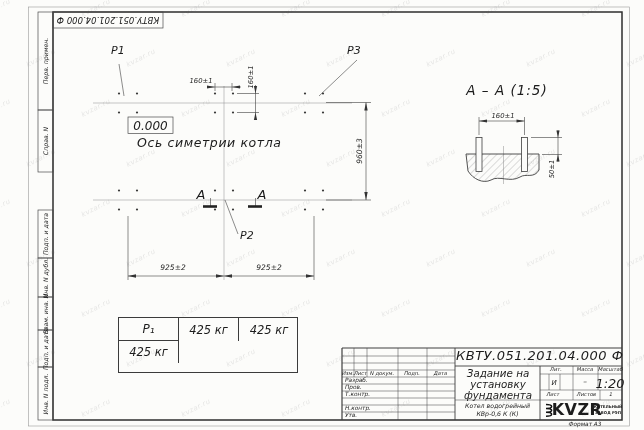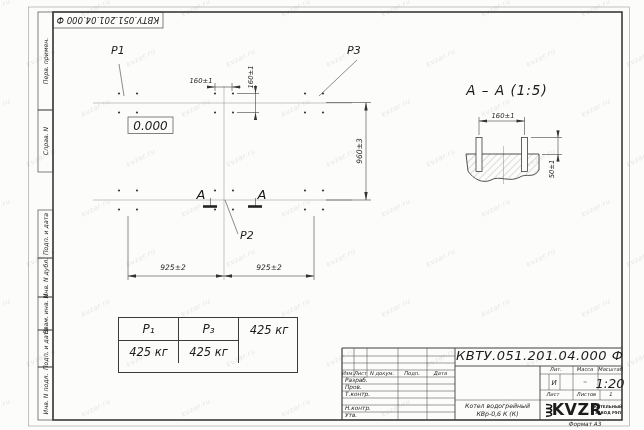--- a/index.html
+++ b/index.html
@@ -255,44 +255,45 @@
   <span class="t r90" style="left:45.5px;top:234px;font-size:6.2px">Подп. и дата</span>
   <span class="t r90" style="left:45.5px;top:277.5px;font-size:6.2px">Инв. N дубл.</span>
   <span class="t r90" style="left:45.5px;top:313.5px;font-size:6.2px">Взам. инв. N</span>
   <span class="t r90" style="left:45.5px;top:348.5px;font-size:6.2px">Подп. и дата</span>
   <span class="t r90" style="left:45.5px;top:393.5px;font-size:6.2px">Инв. N подл.</span>
 
   <span class="t" style="left:111px;top:45px;font-size:11px">Р1</span>
   <span class="t" style="left:347px;top:45px;font-size:11px">Р3</span>
   <span class="t" style="left:240px;top:230px;font-size:11px">Р2</span>
   <span class="t ctr" style="left:150.5px;top:125.5px;font-size:12px">0.000</span>
+  <span class="t" style="left:137px;top:137px;font-size:12.5px;letter-spacing:.6px">Ось симетрии котла</span>
   <span class="t ctr" style="left:201px;top:81px;font-size:6.8px">160±1</span>
   <span class="t r90" style="left:250.5px;top:77px;font-size:6.8px">160±1</span>
   <span class="t ctr" style="left:173px;top:268px;font-size:7.5px">925±2</span>
   <span class="t ctr" style="left:269px;top:268px;font-size:7.5px">925±2</span>
   <span class="t r90" style="left:360px;top:151px;font-size:7.5px">960±3</span>
   <span class="t ctr" style="left:201px;top:194px;font-size:13px">А</span>
   <span class="t ctr" style="left:262px;top:194px;font-size:13px">А</span>
 
   <span class="t ctr" style="left:507px;top:91px;font-size:13.5px;letter-spacing:1px">А – А (1:5)</span>
   <span class="t ctr" style="left:503px;top:115.5px;font-size:6.8px">160±1</span>
   <span class="t r90" style="left:551.5px;top:169px;font-size:6.8px">50±1</span>
 
   <div class="notes">
   </div>
 
   <div class="ltable">
     <div class="cell hc">Р₁</div>
-    <div class="cell hc">Р₃</div>
     <div class="cell">425 кг</div>
     <div class="cell">425 кг</div>
     <div class="cell">425 кг</div>
   </div>
 
   <div class="t" style="left:456px;top:349px;width:140px;text-align:center;font-size:13px;letter-spacing:.5px">КВТУ.051.201.04.000  Ф</div>
+  <div class="t" style="left:456px;top:368px;width:84px;text-align:center;font-size:10.3px;line-height:10.8px;white-space:normal">Задание на установку фундамента</div>
   <span class="t ctr" style="left:497.5px;top:406px;font-size:6.2px">Котел водогрейный</span>
   <span class="t ctr" style="left:497.5px;top:413.5px;font-size:6.2px">КВр-0,6 К (К)</span>
 
   <span class="t ctr" style="left:348px;top:373.5px;font-size:5.2px">Изм.</span>
   <span class="t ctr" style="left:360.5px;top:373.5px;font-size:5.2px">Лист</span>
   <span class="t ctr" style="left:382px;top:373.5px;font-size:5.2px">N докум.</span>
   <span class="t ctr" style="left:412px;top:373.5px;font-size:5.2px">Подп.</span>
   <span class="t ctr" style="left:440.5px;top:373.5px;font-size:5.2px">Дата</span>
 
   <span class="t" style="left:345px;top:378px;font-size:5.8px">Разраб.</span>

